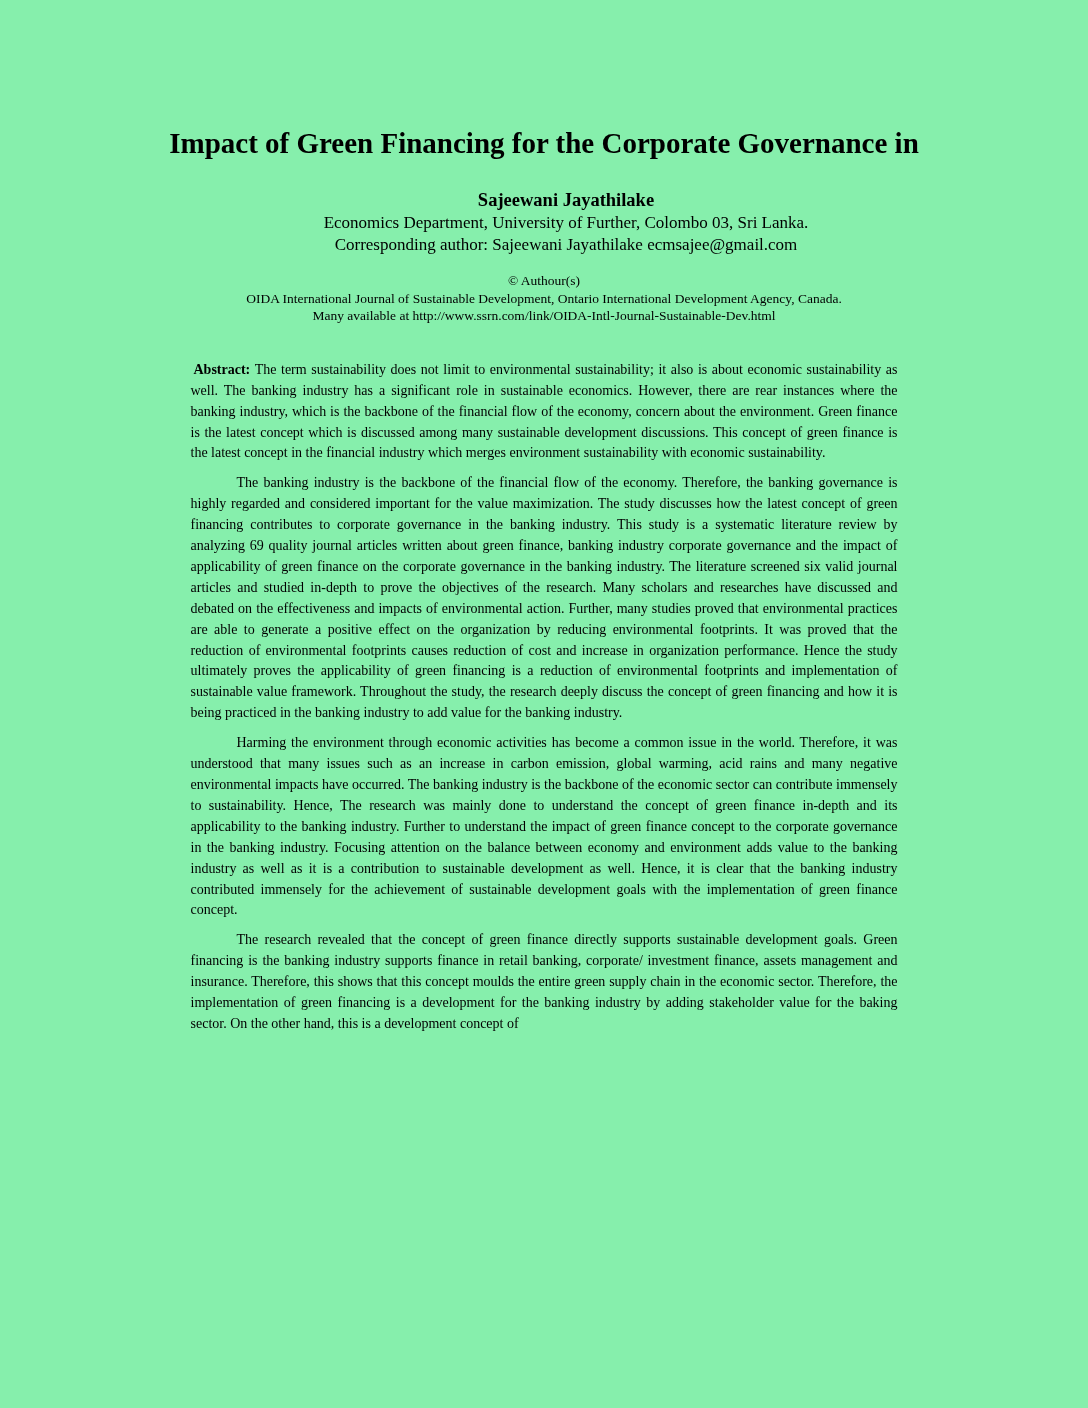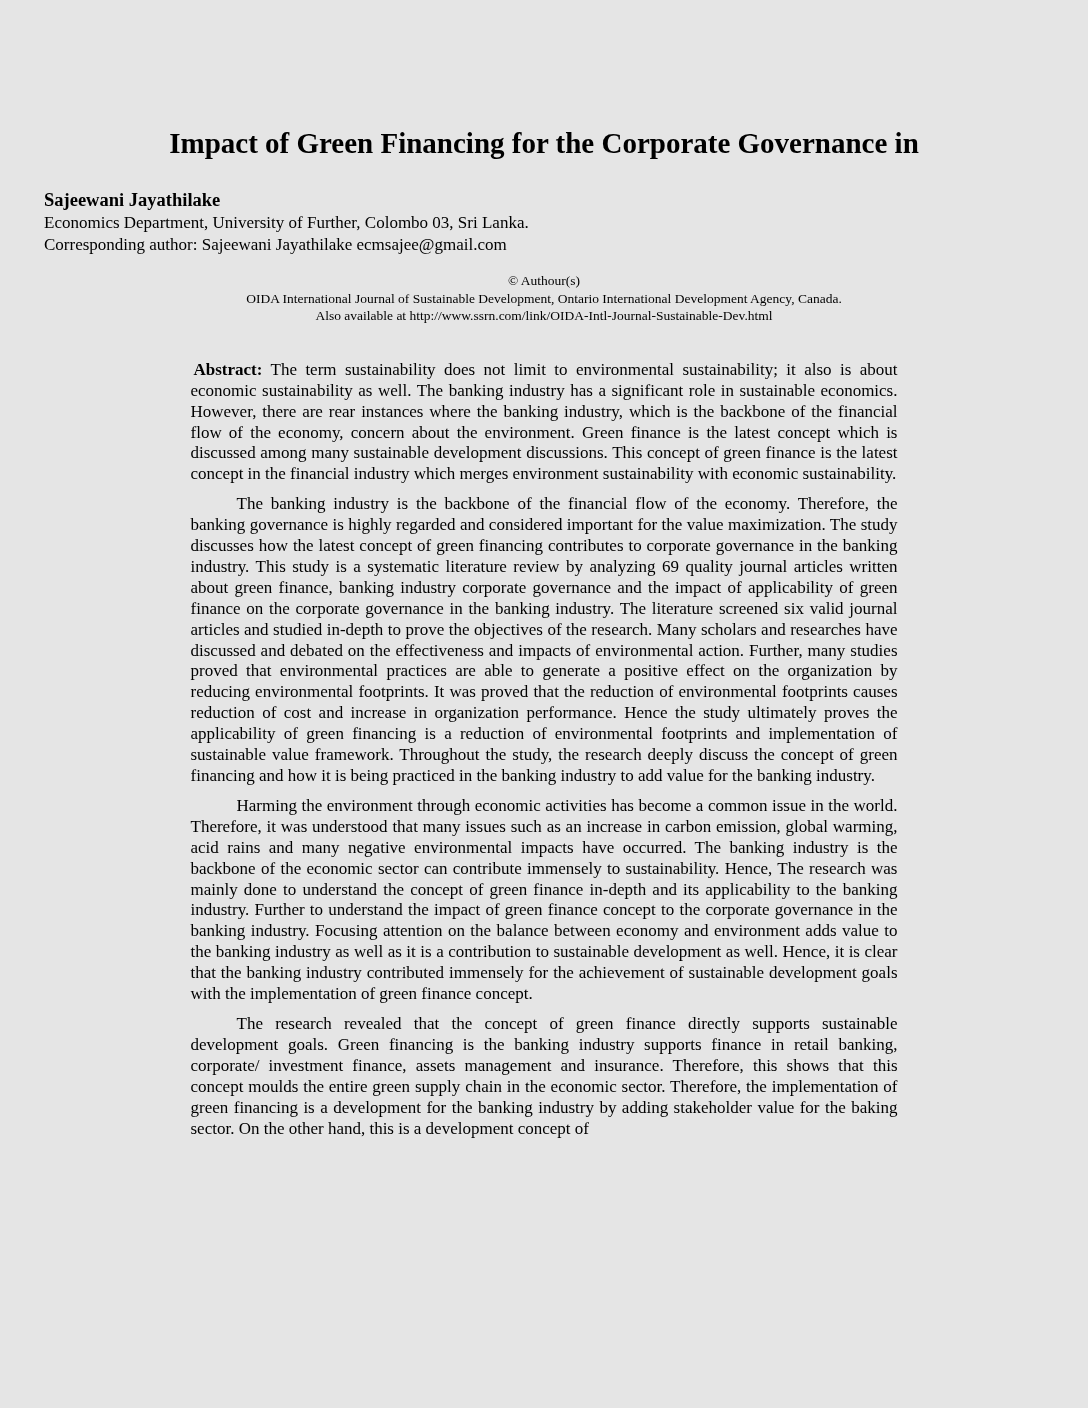--- a/index.html
+++ b/index.html
@@ -3,38 +3,39 @@
 <meta charset="utf-8">
 <style>
   html, body {
     margin: 0;
     padding: 0;
     background: #ffffff;
   }
   .page {
     width: 1088px;
     height: 1408px;
-    background: #e5e5e5;
+    background: #86efac;
     color: #000000;
     font-family: "Liberation Serif", "DejaVu Serif", serif;
     box-sizing: border-box;
     overflow: hidden;
     position: relative;
   }
   .title-block {
     padding-top: 122px;
     text-align: center;
   }
   .title-line {
     font-size: 29px;
     font-weight: bold;
     line-height: 42px;
   }
   .byline-block {
     margin-top: 24px;
+    text-align: center;
     margin-left: 44px;
   }
   .author-name {
     font-size: 18.5px;
     font-weight: bold;
     line-height: 24px;
   }
   .byline-line {
     font-size: 17px;
     line-height: 22px;
@@ -43,21 +44,21 @@
     margin-top: 16px;
     text-align: center;
   }
   .pub-line {
     font-size: 13.5px;
     line-height: 17.6px;
   }
   .abstract-block {
     width: 707px;
     margin: 35px auto 14px auto;
-    font-size: 17px;
+    font-size: 14px;
     line-height: 20.9px;
     text-align: justify;
   }
   .abstract-block p {
     margin: 0 0 9px 0;
   }
   .para-indent {
     text-indent: 46px;
   }
   .para-first {
@@ -78,21 +79,21 @@
 
   <div class="byline-block">
     <div class="author-name">Sajeewani Jayathilake</div>
     <div class="byline-line">Economics Department, University of Further, Colombo 03, Sri Lanka.</div>
     <div class="byline-line">Corresponding author: Sajeewani Jayathilake ecmsajee@gmail.com</div>
   </div>
 
   <div class="pub-block">
     <div class="pub-line">© Authour(s)</div>
     <div class="pub-line">OIDA International Journal of Sustainable Development, Ontario International Development Agency, Canada.</div>
-    <div class="pub-line">Also available at http://www.ssrn.com/link/OIDA-Intl-Journal-Sustainable-Dev.html</div>
+    <div class="pub-line">Many available at http://www.ssrn.com/link/OIDA-Intl-Journal-Sustainable-Dev.html</div>
   </div>
 
   <div class="abstract-block">
     <p class="para-first"><span class="abstract-label">Abstract:</span> <span>The term sustainability does not limit to environmental sustainability; it also is about economic sustainability as well. The banking industry has a significant role in sustainable economics. However, there are rear instances where the banking industry, which is the backbone of the financial flow of the economy, concern about the environment. Green finance is the latest concept which is discussed among many sustainable development discussions. This concept of green finance is the latest concept in the financial industry which merges environment sustainability with economic sustainability.</span></p>
     <p class="para-indent">The banking industry is the backbone of the financial flow of the economy. Therefore, the banking governance is highly regarded and considered important for the value maximization. The study discusses how the latest concept of green financing contributes to corporate governance in the banking industry. This study is a systematic literature review by analyzing 69 quality journal articles written about green finance, banking industry corporate governance and the impact of applicability of green finance on the corporate governance in the banking industry. The literature screened six valid journal articles and studied in-depth to prove the objectives of the research. Many scholars and researches have discussed and debated on the effectiveness and impacts of environmental action. Further, many studies proved that environmental practices are able to generate a positive effect on the organization by reducing environmental footprints. It was proved that the reduction of environmental footprints causes reduction of cost and increase in organization performance. Hence the study ultimately proves the applicability of green financing is a reduction of environmental footprints and implementation of sustainable value framework. Throughout the study, the research deeply discuss the concept of green financing and how it is being practiced in the banking industry to add value for the banking industry.</p>
     <p class="para-indent">Harming the environment through economic activities has become a common issue in the world. Therefore, it was understood that many issues such as an increase in carbon emission, global warming, acid rains and many negative environmental impacts have occurred. The banking industry is the backbone of the economic sector can contribute immensely to sustainability. Hence, The research was mainly done to understand the concept of green finance in-depth and its applicability to the banking industry. Further to understand the impact of green finance concept to the corporate governance in the banking industry.  Focusing attention on the balance between economy and environment adds value to the banking industry as well as it is a contribution to sustainable development as well. Hence, it is clear that the banking industry contributed immensely for the achievement of sustainable development goals with the implementation of green finance concept.</p>
     <p class="para-indent">The research revealed that the concept of green finance directly supports sustainable development goals.  Green financing is the banking industry supports finance in retail banking, corporate/ investment finance, assets management and insurance. Therefore, this shows that this concept moulds the entire green supply chain in the economic sector. Therefore, the implementation of green financing is a development for the banking industry by adding stakeholder value for the baking sector. On the other hand, this is a development concept of</p>
   </div>
 
 </div>

